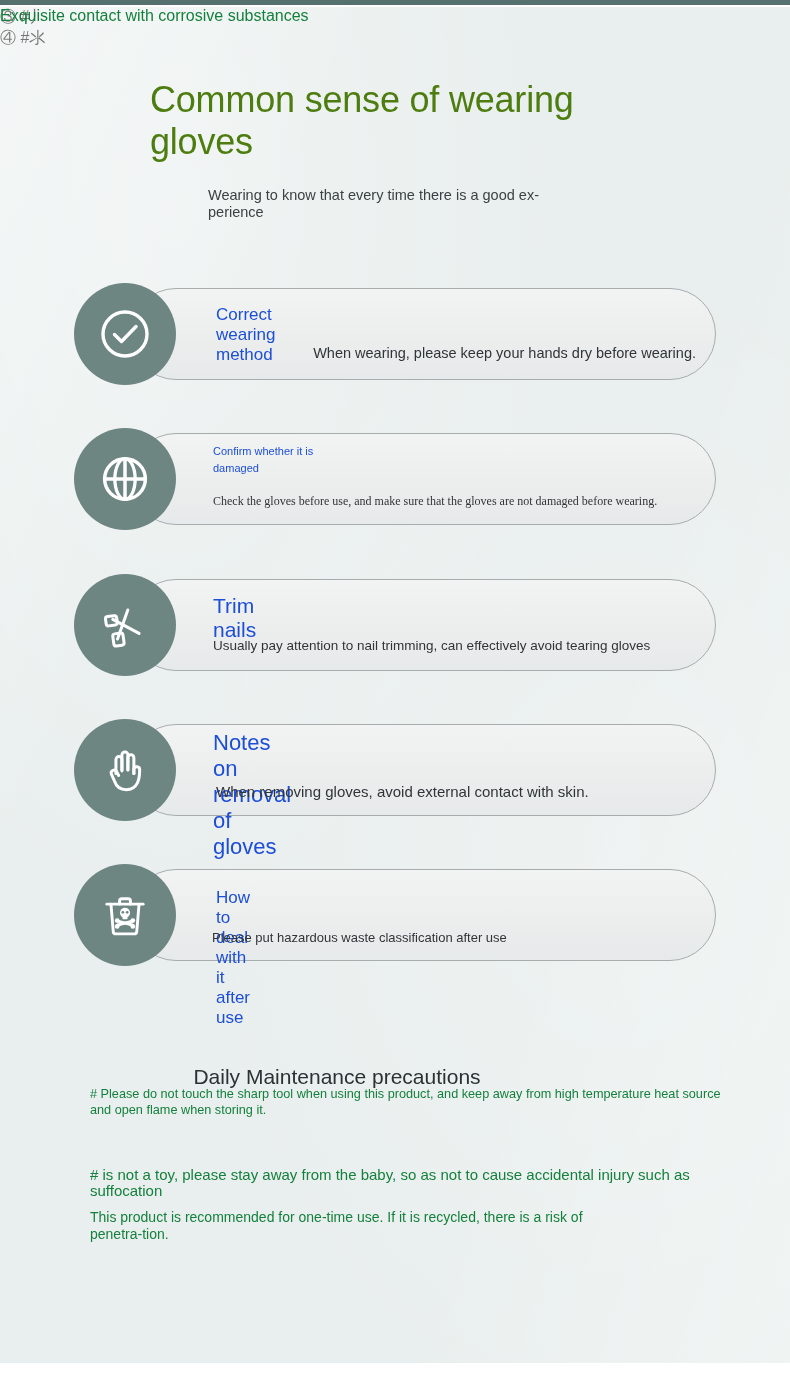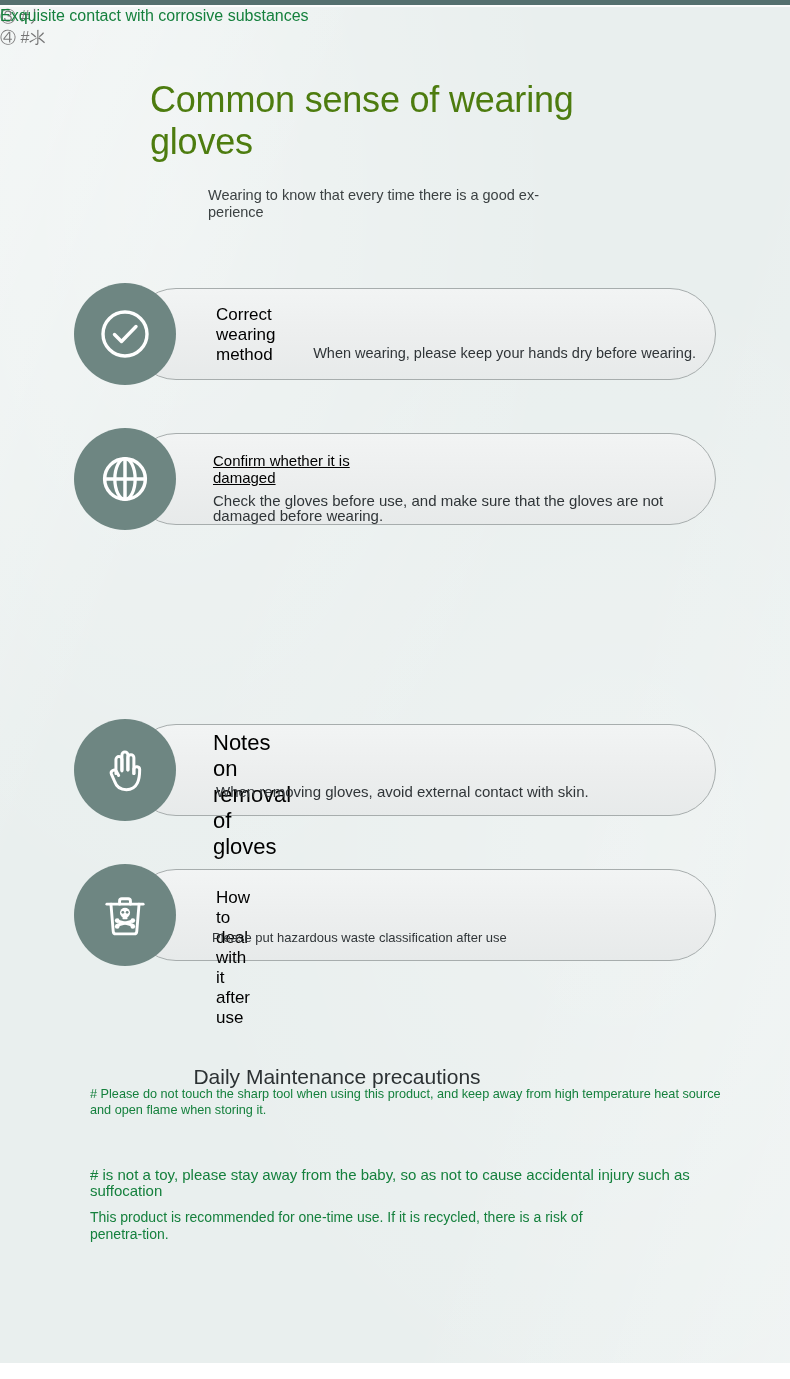--- a/index.html
+++ b/index.html
@@ -114,36 +114,36 @@
   .badge svg { display: block; }
 
   .row-text {
     position: absolute;
     top: 0;
     height: 102px;
   }
   .row-title {
     position: absolute;
     font-weight: 400;
-    color: #000000;
+    color: #1d4ed8;
     white-space: pre-line;
   }
   .row-desc {
     position: absolute;
     color: #303538;
   }
 
   
   .r1 { top: 276px; }
   .r1 .row-title { left: 142px; top: 22px; font-size: 17px; }
   .r1 .row-desc  { left: 152px; top: 62px; font-size: 14.5px; width: 470px; text-align: right; }
 
   .r2 { top: 421px; }
-  .r2 .row-title { left: 139px; top: 24px; font-size: 15px; line-height: 17px; width: 260px; text-decoration: underline; }
-  .r2 .row-desc  { left: 139px; top: 66px; font-size: 15px; line-height: 14.5px; width: 475px; }
+  .r2 .row-title { left: 139px; top: 15px; font-size: 11px; line-height: 17px; width: 260px; }
+  .r2 .row-desc  { left: 139px; top: 66px; font-size: 12px; line-height: 14.5px; width: 475px; font-family: Liberation Serif, serif; }
 
   .r3 { top: 567px; }
   .r3 .row-title { left: 139px; top: 20px; font-size: 21px; }
   .r3 .row-desc  { left: 139px; top: 64px; font-size: 13.5px; width: 490px; }
 
   .r4 { top: 712px; }
   .r4 .row-title { left: 139px; top: 11px; font-size: 22px; }
   .r4 .row-desc  { left: 142px; top: 64px; font-size: 15px; width: 480px; }
 
   .r5 { top: 857px; }
@@ -227,20 +227,35 @@
           <ellipse cx="32" cy="32" rx="10.5" ry="21" stroke="#ffffff" stroke-width="3.4"></ellipse>
         </svg>
       </div>
       <div class="row-text">
         <div class="row-title">Confirm whether it is
 damaged</div>
         <div class="row-desc">Check the gloves before use, and make sure that the gloves are not damaged before wearing.</div>
       </div>
     </div>
 
+    <div class="row r3">
+      <div class="pill"></div>
+      <div class="badge">
+        <svg width="60" height="60" viewBox="0 0 64 64" fill="none" stroke="#ffffff" stroke-width="3.2" stroke-linejoin="round" stroke-linecap="round">
+          <path d="M19 26 L47 41"></path>
+          <path d="M35 16 L24 47"></path>
+          <rect x="11.5" y="22.5" width="12" height="10" rx="2.5" transform="rotate(-8 17.5 27.5)"></rect>
+          <rect x="19.5" y="41" width="11" height="13" rx="2.5" transform="rotate(-8 25 47.5)"></rect>
+        </svg>
+      </div>
+      <div class="row-text">
+        <div class="row-title">Trim nails</div>
+        <div class="row-desc">Usually pay attention to nail trimming, can effectively avoid tearing gloves</div>
+      </div>
+    </div>
 
     <div class="row r4">
       <div class="pill"></div>
       <div class="badge">
         <svg width="58" height="58" viewBox="0 0 64 64" fill="none" stroke="#ffffff" stroke-width="3.3" stroke-linejoin="round" stroke-linecap="round">
           <path d="M22 36 V20.5 a3.3 3.3 0 0 1 6.6 0 V33"></path>
           <path d="M28.6 32 V15.5 a3.3 3.3 0 0 1 6.6 0 V32"></path>
           <path d="M35.2 32 V18.5 a3.3 3.3 0 0 1 6.6 0 V36"></path>
           <path d="M41.8 36 v-5.5 a3.3 3.3 0 0 1 6.4 1 c0 6 -0.6 11 -2.6 15
                    c-2.4 4.8 -6.6 7.2 -12 7.2 c-6.4 0 -11.2 -3.6 -13 -9

